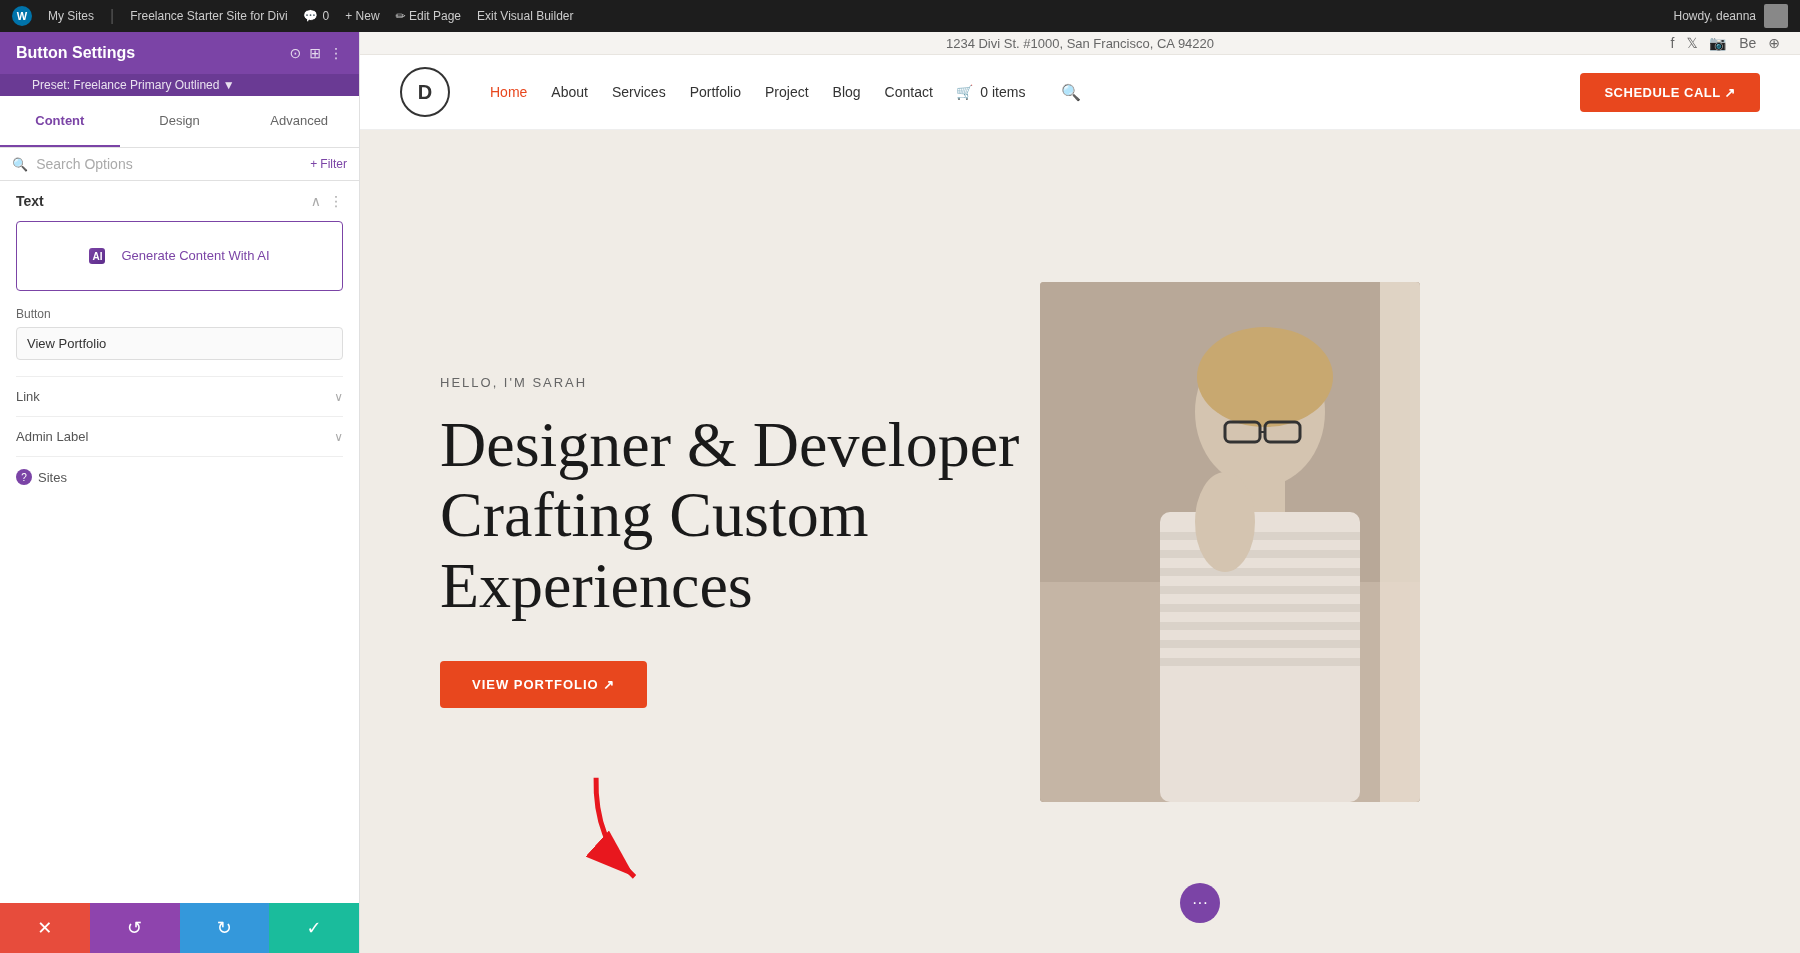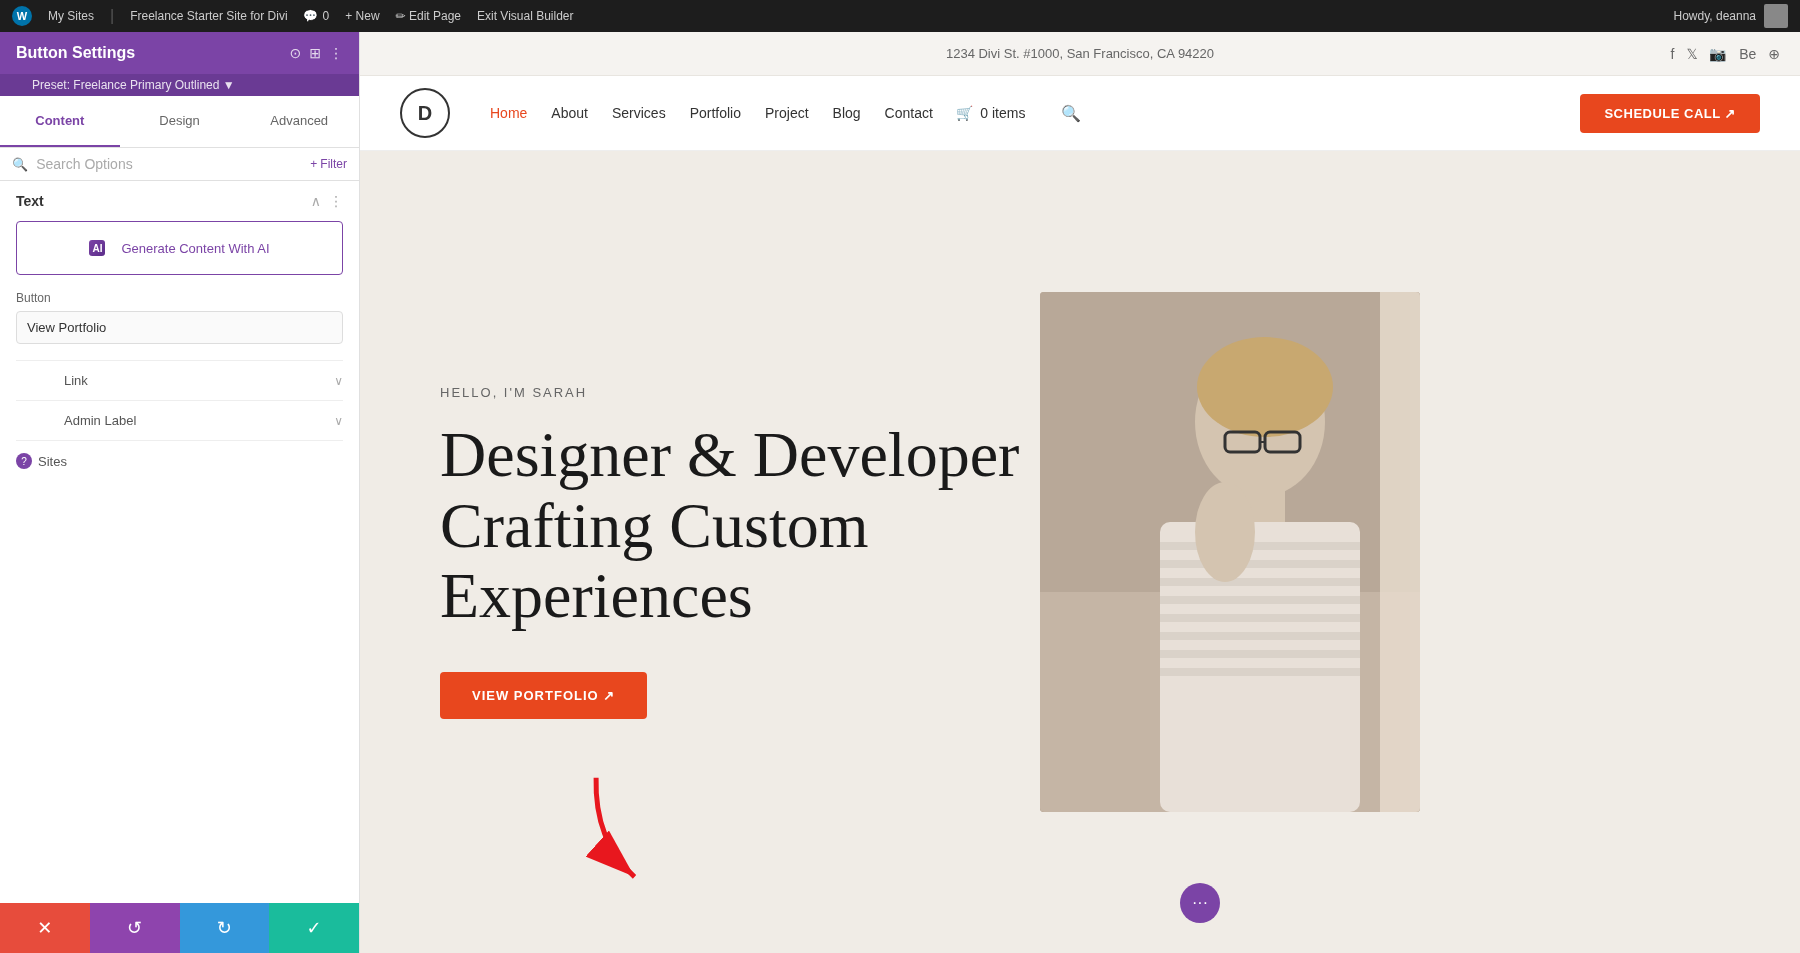--- a/index.html
+++ b/index.html
@@ -155,25 +155,25 @@
     }
     .section-icon-btn {
       color: #aaa;
       cursor: pointer;
       font-size: 14px;
       background: none; border: none;
     }
 
     .ai-generate-btn {
       display: flex;
-      align-items: flex-end;
+      align-items: flex-start;
       justify-content: center;
       gap: 16px;
       width: 100%;
-      padding: 18px;
+      padding: 26px;
       border: 1.5px solid #7b44a6;
       border-radius: 4px;
       background: white;
       color: #7b44a6;
       font-size: 13px;
       font-weight: 500;
       cursor: pointer;
       margin-bottom: 16px;
     }
     .ai-icon {
@@ -202,21 +202,20 @@
 
     .collapsible-section {
       border-top: 1px solid #eee;
       padding: 12px 0;
     }
     .collapsible-header {
       display: flex;
       align-items: center;
       justify-content: space-between;
       cursor: pointer;
-      margin-left: 48px;
     }
     .collapsible-label {
       font-size: 13px;
       color: #555;
     }
     .chevron { color: #aaa; font-size: 12px; }
 
     .help-section {
       padding: 12px 0;
       display: flex; align-items: center; gap: 6px;
@@ -251,21 +250,21 @@
     .right-content {
       flex: 1;
       display: flex;
       flex-direction: column;
       overflow: hidden;
     }
 
     
     .top-bar {
       background: #f5f3f0;
-      height: 44px;
+      height: 23px;
       display: flex;
       align-items: center;
       justify-content: center;
       border-bottom: 1px solid #e8e5e0;
       flex-shrink: 0;
     }
     .top-bar-address {
       font-size: 13px;
       color: #666;
     }

